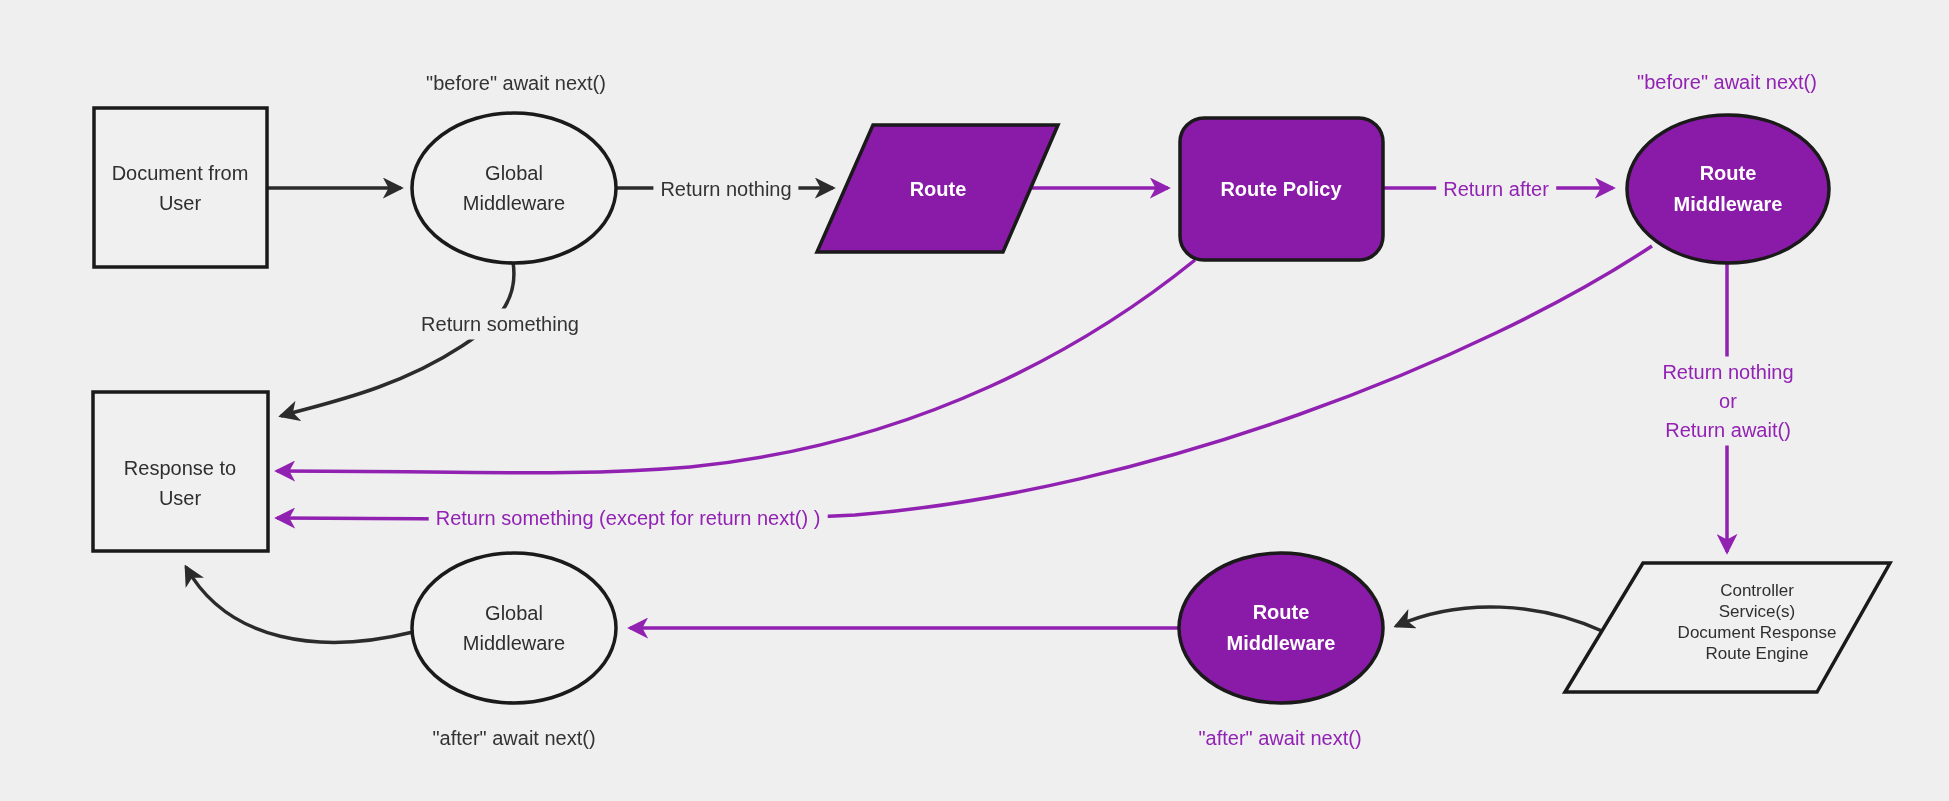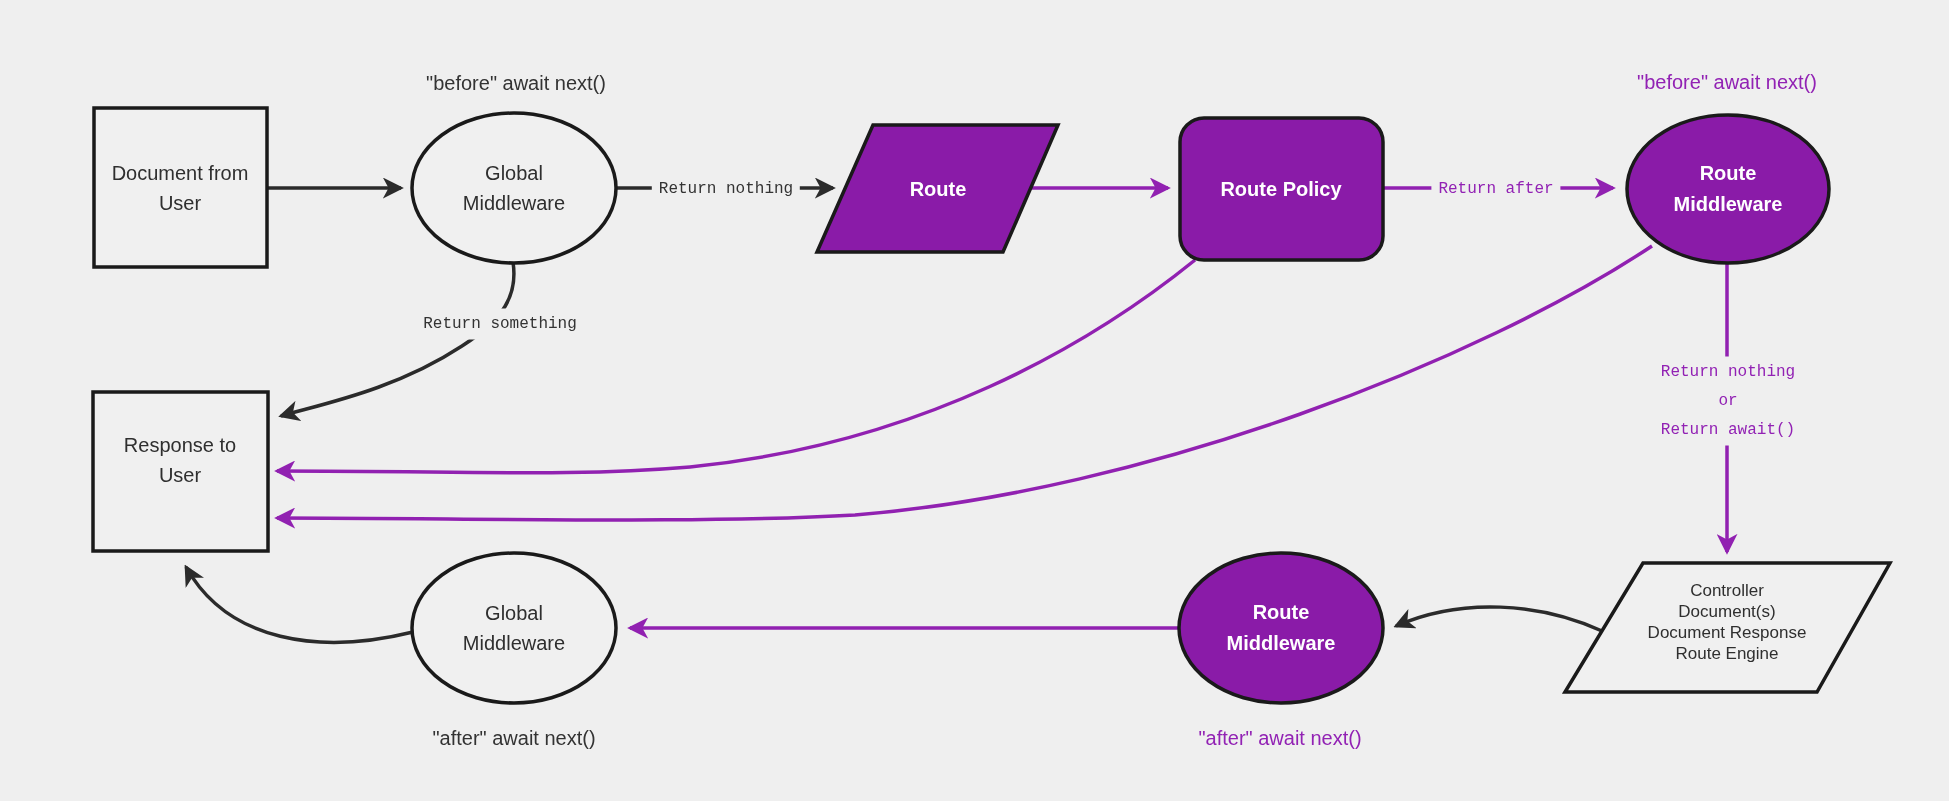--- a/index.html
+++ b/index.html
@@ -9,22 +9,22 @@
   }
   .layer{position:absolute;left:0;top:0;}
   .edge{fill:none;stroke-width:3.5px;}
   .edge.black{stroke:#2b2b2b;}
   .edge.purple{stroke:#9121b1;}
   .shape{stroke:#1a1a1a;stroke-width:3.5px;fill:#f0f0f0;}
   .shape.purple{fill:#8a1ba8;}
   .lbl{position:absolute;transform:translate(-50%,-50%);text-align:center;white-space:nowrap;}
   .node-label{font-size:20px;line-height:30px;color:#2f2f2f;}
   .node-label.light{color:#ffffff;font-weight:bold;line-height:31px;}
-  .node-label.small{font-size:17px;line-height:21px;}
-  .edge-label{font-size:16px;background:#efefef;padding:1px 7px;line-height:29px;font-family:Liberation Mono, monospace;}
+  .node-label.small{font-size:17px;line-height:21px;margin-left:30px;}
+  .edge-label{font-size:20px;background:#efefef;padding:1px 7px;line-height:29px;}
   .edge-label.dark{color:#333333;}
   .edge-label.purple-text{color:#9222b4;}
   .annot{font-size:20px;}
   .annot.dark{color:#333333;}
   .annot.purple-text{color:#9222b4;}
 </style>
 </head>
 <body>
 
 <div class="diagram">
@@ -79,44 +79,45 @@
   </div>
   <div class="lbl node-label light" style="left:1281px;top:189px">
     <span style="display:block">Route Policy</span>
   </div>
   <div class="lbl node-label light" style="left:1728px;top:189px">
     <span style="display:block">Route</span>
     <span style="display:block">Middleware</span>
   </div>
   <div class="lbl node-label small" style="left:1727px;top:622px">
     <span style="display:block">Controller</span>
-    <span style="display:block">Document(s)</span>
+    <span style="display:block">Service(s)</span>
     <span style="display:block">Document Response</span>
     <span style="display:block">Route Engine</span>
   </div>
   <div class="lbl node-label light" style="left:1281px;top:628px">
     <span style="display:block">Route</span>
     <span style="display:block">Middleware</span>
   </div>
   <div class="lbl node-label" style="left:514px;top:628px">
     <span style="display:block">Global</span>
     <span style="display:block">Middleware</span>
   </div>
-  <div class="lbl node-label" style="left:180px;top:460px">
+  <div class="lbl node-label" style="left:180px;top:483px">
     <span style="display:block">Response to</span>
     <span style="display:block">User</span>
   </div>
 
   <div class="lbl annot dark" style="left:516px;top:83px">"before" await next()</div>
   <div class="lbl annot purple-text" style="left:1727px;top:82px">"before" await next()</div>
   <div class="lbl annot dark" style="left:514px;top:738px">"after" await next()</div>
   <div class="lbl annot purple-text" style="left:1280px;top:738px">"after" await next()</div>
 
   <div class="lbl edge-label dark" style="left:726px;top:189px">Return nothing</div>
   <div class="lbl edge-label purple-text" style="left:1496px;top:189px">Return after</div>
   <div class="lbl edge-label purple-text" style="left:1728px;top:401px">
     <span style="display:block">Return nothing</span>
     <span style="display:block">or</span>
     <span style="display:block">Return await()</span>
   </div>
   <div class="lbl edge-label dark" style="left:500px;top:324px">Return something</div>
+  <div class="lbl edge-label purple-text" style="left:628px;top:518px">Return something (except for return next() )</div>
 
 </div>
 
 </body></html>

